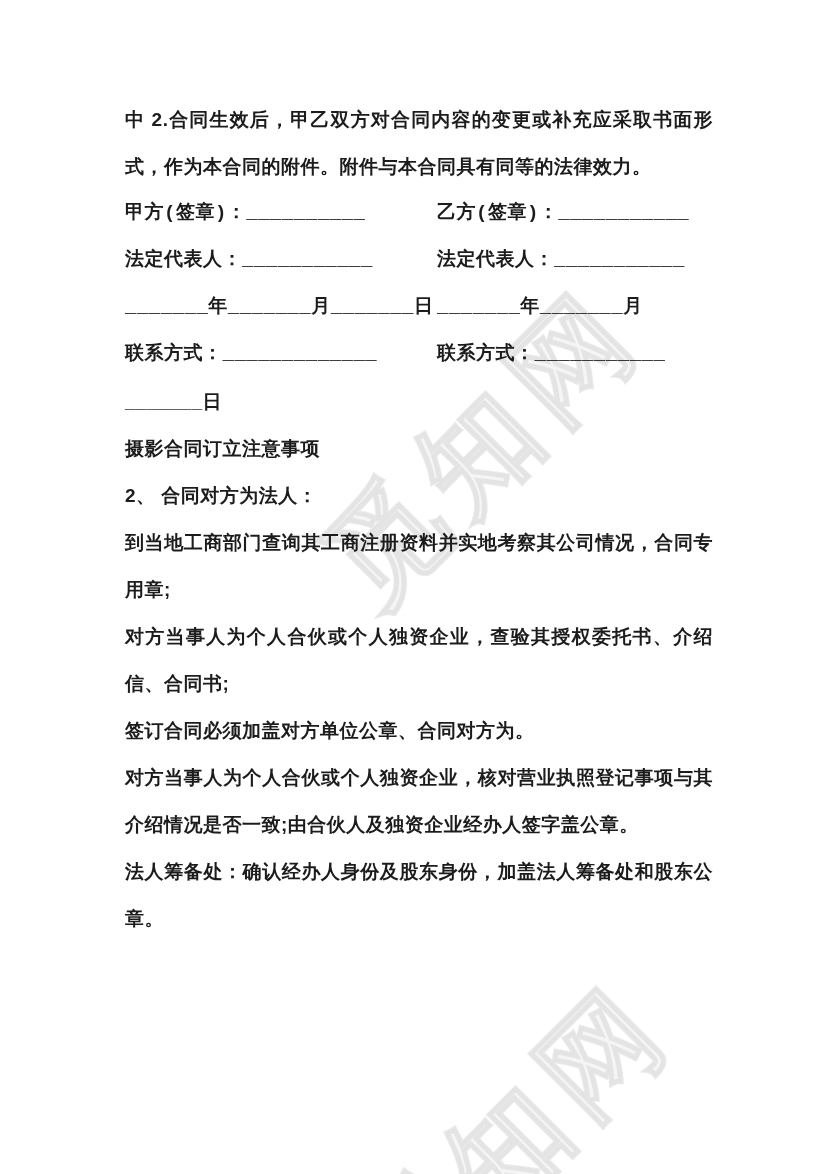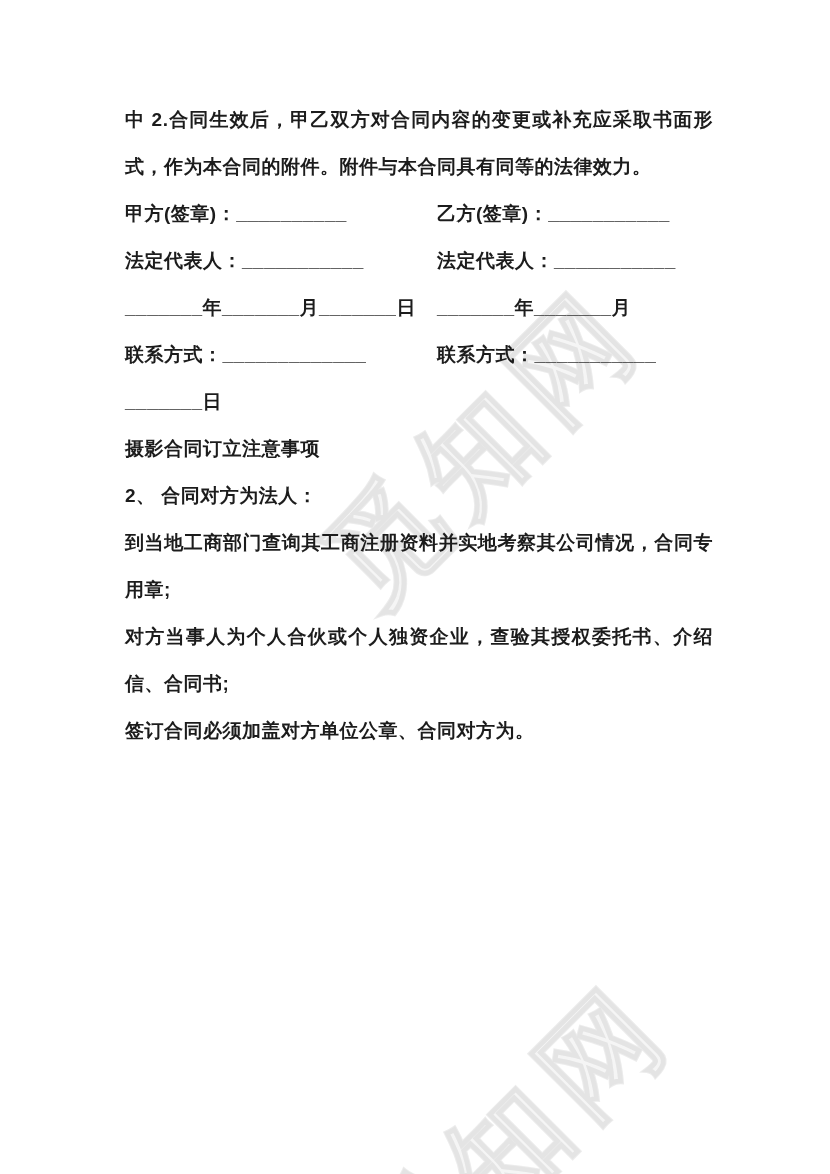--- a/index.html
+++ b/index.html
@@ -26,20 +26,21 @@
     line-height: 47px;
     letter-spacing: 0.5px;
   }
   .para {
     margin: 0;
     text-align: justify;
   }
   .row {
     display: flex;
     align-items: center;
+    font-family: Liberation Mono, monospace;
   }
   .row .cell-left {
     flex: 0 0 312px;
     white-space: nowrap;
   }
   .row .cell-right {
     flex: 1 1 auto;
     white-space: nowrap;
   }
   .watermark {
@@ -102,17 +103,19 @@
 
     <p class="para">2、 合同对方为法人：</p>
 
     <p class="para">到当地工商部门查询其工商注册资料并实地考察其公司情况，合同专用章;</p>
 
     <p class="para">对方当事人为个人合伙或个人独资企业，查验其授权委托书、介绍信、合同书;</p>
 
     <p class="para">签订合同必须加盖对方单位公章、合同对方为。</p>
 
 
+    <p class="para">对方当事人为个人合伙或个人独资企业，核对营业执照登记事项与其介绍情况是否一致;由合伙人及独资企业经办人签字盖公章。</p>
 
+    <p class="para">法人筹备处：确认经办人身份及股东身份，加盖法人筹备处和股东公章。</p>
 
 
   </div>
 </div>
 
 </body></html>

